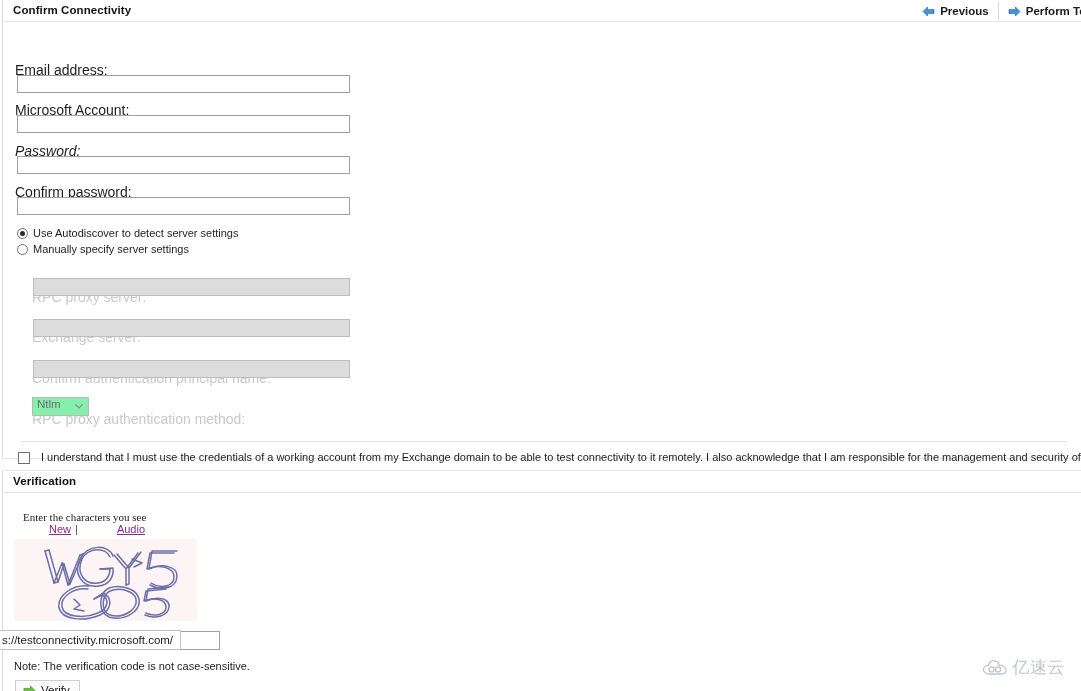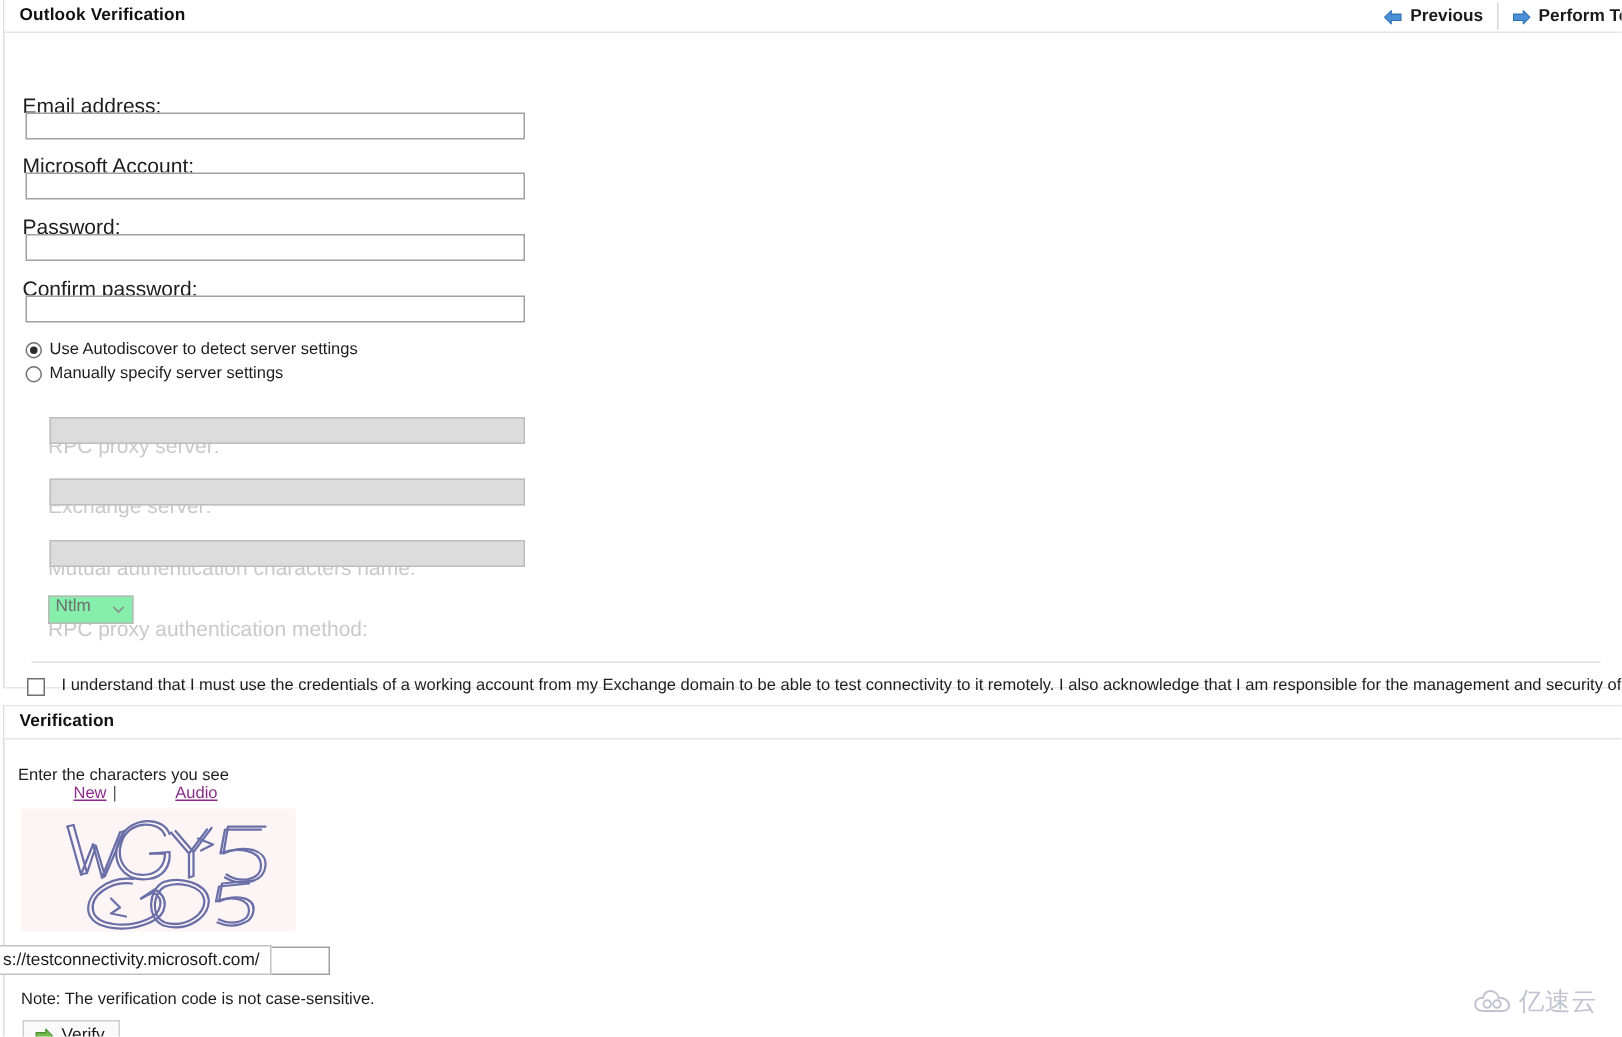--- a/index.html
+++ b/index.html
@@ -275,21 +275,21 @@
   }
 </style>
 </head>
 <body>
 
 <div class="page">
 
   <div class="panel" id="panel-main">
 
     <div class="panel-header">
-      <div class="panel-title">Outlook Verification</div>
+      <div class="panel-title">Confirm Connectivity</div>
 
       <div class="header-actions">
         <div class="hdr-btn">
           <svg class="arrow-ico" viewBox="0 0 13 11">
             <path d="M5.5 1 L1 5.5 L5.5 10 L5.5 7.6 L12 7.6 L12 3.4 L5.5 3.4 Z" fill="#4a90d9" stroke="#2f6fad" stroke-width="0.7" stroke-linejoin="round"></path>
           </svg>
           <span class="hdr-btn-label">Previous</span>
         </div>
         <div class="hdr-btn">
           <svg class="arrow-ico" viewBox="0 0 13 11">
@@ -301,42 +301,42 @@
     </div>
 
     <div class="form-area">
 
       <div class="fld-label" style="left:12px; top:40px;">Email address:</div>
       <input class="txt-input" type="text" style="left: 14px; top: 53px; width: 333px;" placeholder="">
 
       <div class="fld-label" style="left:12px; top:80px;">Microsoft Account:</div>
       <input class="txt-input" type="text" style="left: 14px; top: 93px; width: 333px;" placeholder="">
 
-      <div class="fld-label" style="left:12px; top:121px;">Password:</div>
+      <div class="fld-label" style="left:12px; top:121px;font-style:italic;">Password:</div>
       <input class="txt-input" type="password" style="left: 14px; top: 134px; width: 333px;" placeholder="">
 
       <div class="fld-label" style="left:12px; top:162px;">Confirm password:</div>
       <input class="txt-input" type="password" style="left: 14px; top: 175px; width: 333px;" placeholder="">
 
       <div class="radio-row" style="left:14px; top:205px;justify-content:space-between;">
         <span class="radio-dot checked"></span>
         <span class="radio-label">Use Autodiscover to detect server settings</span>
       </div>
       <div class="radio-row" style="left:14px; top:221px;">
         <span class="radio-dot"></span>
         <span class="radio-label">Manually specify server settings</span>
       </div>
 
       <div class="fld-label dim" style="left:29px; top:243px;">RPC proxy server:</div>
       <input class="txt-input disabled" type="text" disabled="" style="left: 30px; top: 256px; width: 317px;" placeholder="">
 
       <div class="fld-label dim" style="left:29px; top:283px;">Exchange server:</div>
       <input class="txt-input disabled" type="text" disabled="" style="left: 30px; top: 297px; width: 317px;" placeholder="">
 
-      <div class="fld-label dim" style="left:29px; top:324px;">Mutual authentication characters name:</div>
+      <div class="fld-label dim" style="left:29px; top:324px;">Confirm authentication principal name:</div>
       <input class="txt-input disabled" type="text" disabled="" style="left: 30px; top: 338px; width: 317px;" placeholder="">
 
       <div class="fld-label dim" style="left:29px; top:365px;">RPC proxy authentication method:</div>
       <div class="sel-box" style="left:29px; top:375px;">
         <span>Ntlm</span>
         <svg class="sel-chev" viewBox="0 0 8 5">
           <path d="M0.5 0.5 L4 4 L7.5 0.5" fill="none" stroke="#8d8d8d" stroke-width="1.1"></path>
         </svg>
       </div>
 
@@ -349,21 +349,21 @@
 
     </div>
   </div>
 
   <div class="panel" id="panel-verification">
 
     <div class="panel-header">
       <div class="panel-title">Verification</div>
     </div>
 
-    <div class="vtext" style="left:9px; top:40px;">Enter the characters you see</div>
+    <div class="vtext" style="left:20px; top:40px;font-family:Liberation Serif, serif;">Enter the characters you see</div>
 
     <div class="link-row" style="left:11px; top:52px;">
       <span class="vlink">New</span>
       <span class="link-sep">|</span>
       <span class="vlink">Audio</span>
     </div>
 
     <div class="captcha-box" style="left:11px; top:68px;">
       <svg class="captcha-svg" width="183" height="82" viewBox="0 0 183 82">
         <rect x="0" y="0" width="183" height="82" fill="#fdf5f5"></rect>

